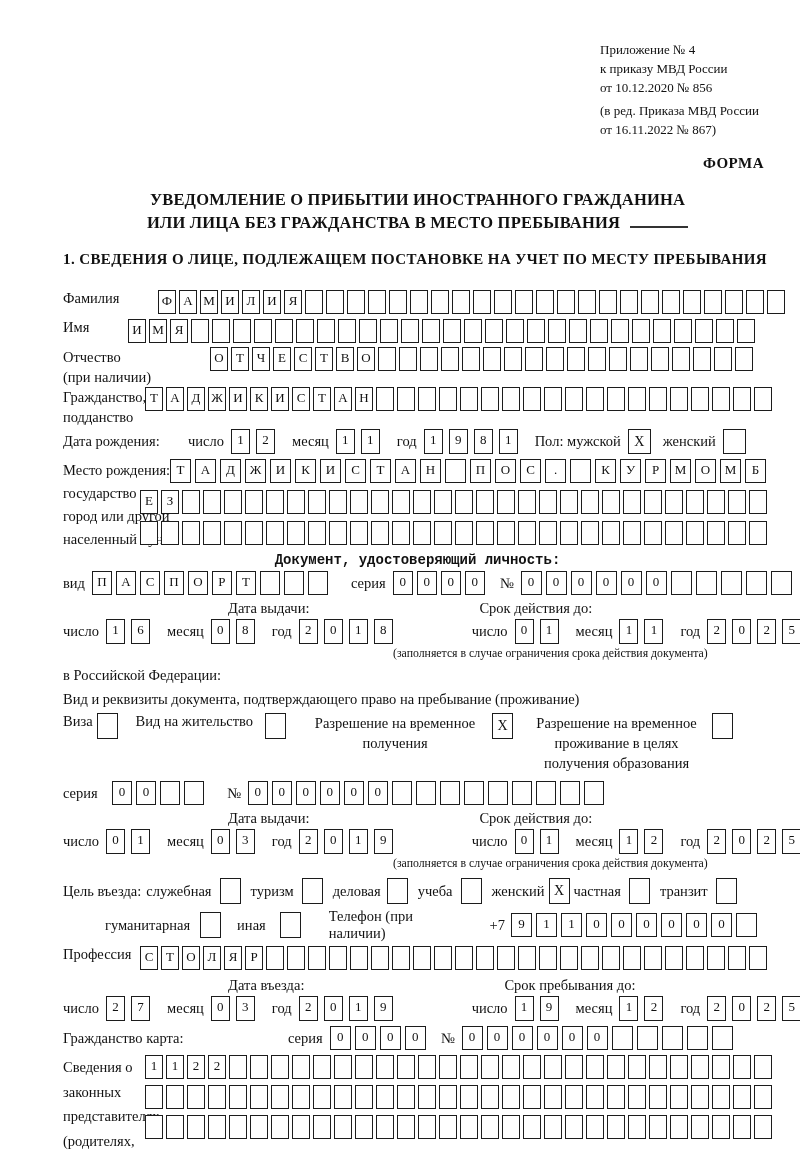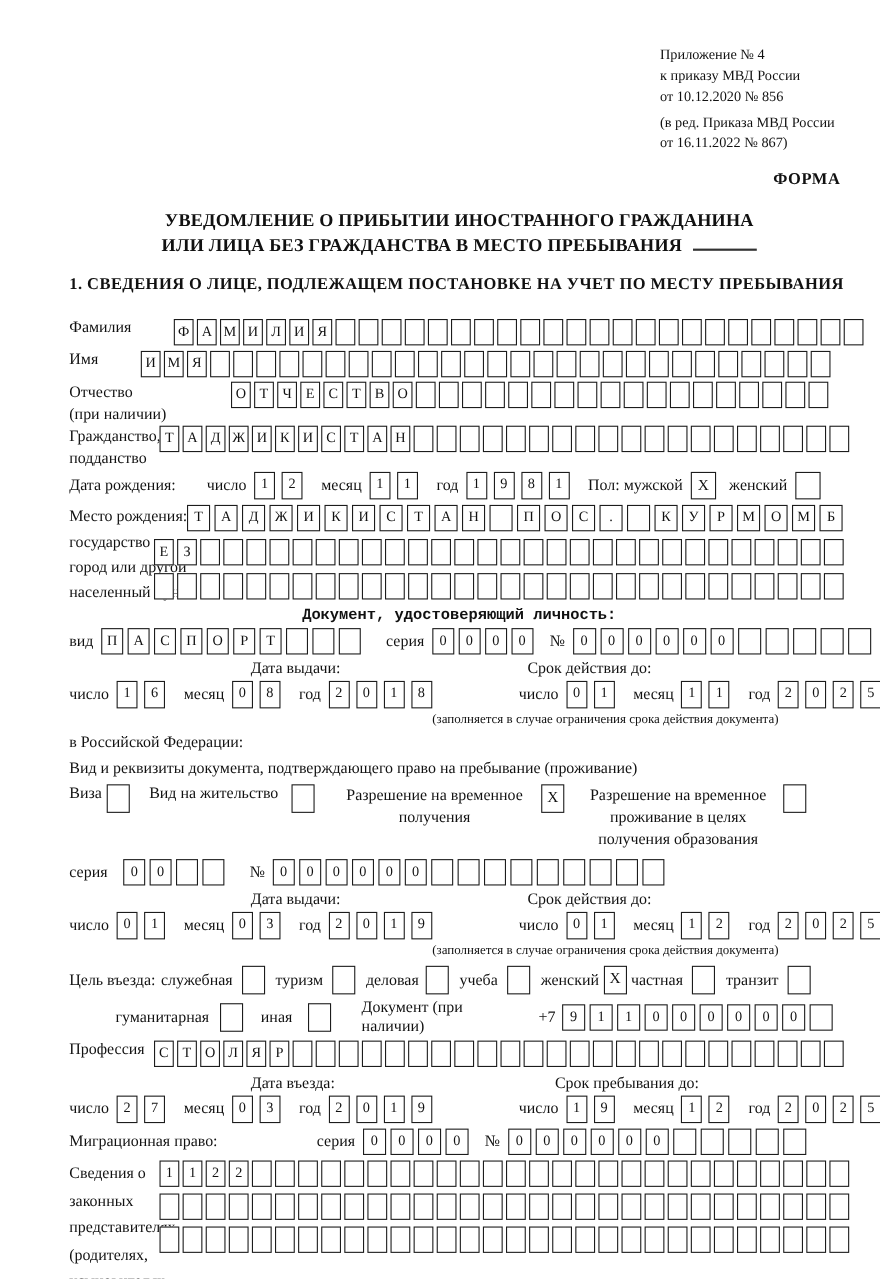--- a/index.html
+++ b/index.html
@@ -530,21 +530,21 @@
     <span class="cbox" style="margin-left:8px;"></span>
     <span class="lbl" style="margin-left:10px;">транзит</span>
     <span class="cbox" style="margin-left:8px;"></span>
   </div>
 
   <div class="numrow" style="margin-top:4px;margin-left:42px;">
     <span class="lbl">гуманитарная</span>
     <span class="cbox" style="margin-left:10px;"></span>
     <span class="lbl" style="margin-left:16px;">иная</span>
     <span class="cbox" style="margin-left:14px;"></span>
-    <span class="lbl" style="margin-left:28px;">Документ (при наличии)</span>
+    <span class="lbl" style="margin-left:28px;">Телефон (при наличии)</span>
     <span class="lbl" style="margin-left:22px;margin-right:6px;">+7</span>
     <span class="cells p25" style="display: flex;">
         <span class="cell">9</span>
         <span class="cell">1</span>
         <span class="cell">1</span>
         <span class="cell">0</span>
         <span class="cell">0</span>
         <span class="cell">0</span>
         <span class="cell">0</span>
         <span class="cell">0</span>
@@ -624,21 +624,21 @@
     <span class="lbl w">год</span>
     <span class="cells pd" style="display: flex;">
         <span class="cell">2</span>
         <span class="cell">0</span>
         <span class="cell">2</span>
         <span class="cell">5</span>
       </span>
   </div>
 
   <div class="numrow" style="margin-top:5px;">
-    <span class="lbl" style="width:185px;">Миграционная право:</span>
+    <span class="lbl" style="width:185px;">Гражданство карта:</span>
     <span class="lbl w" style="margin-left:40px;">серия</span>
     <span class="cells p25" style="display: flex;">
         <span class="cell">0</span>
         <span class="cell">0</span>
         <span class="cell">0</span>
         <span class="cell">0</span>
       </span>
     <span class="lbl w">№</span>
     <span class="cells p25" style="display: flex;">
         <span class="cell">0</span>

